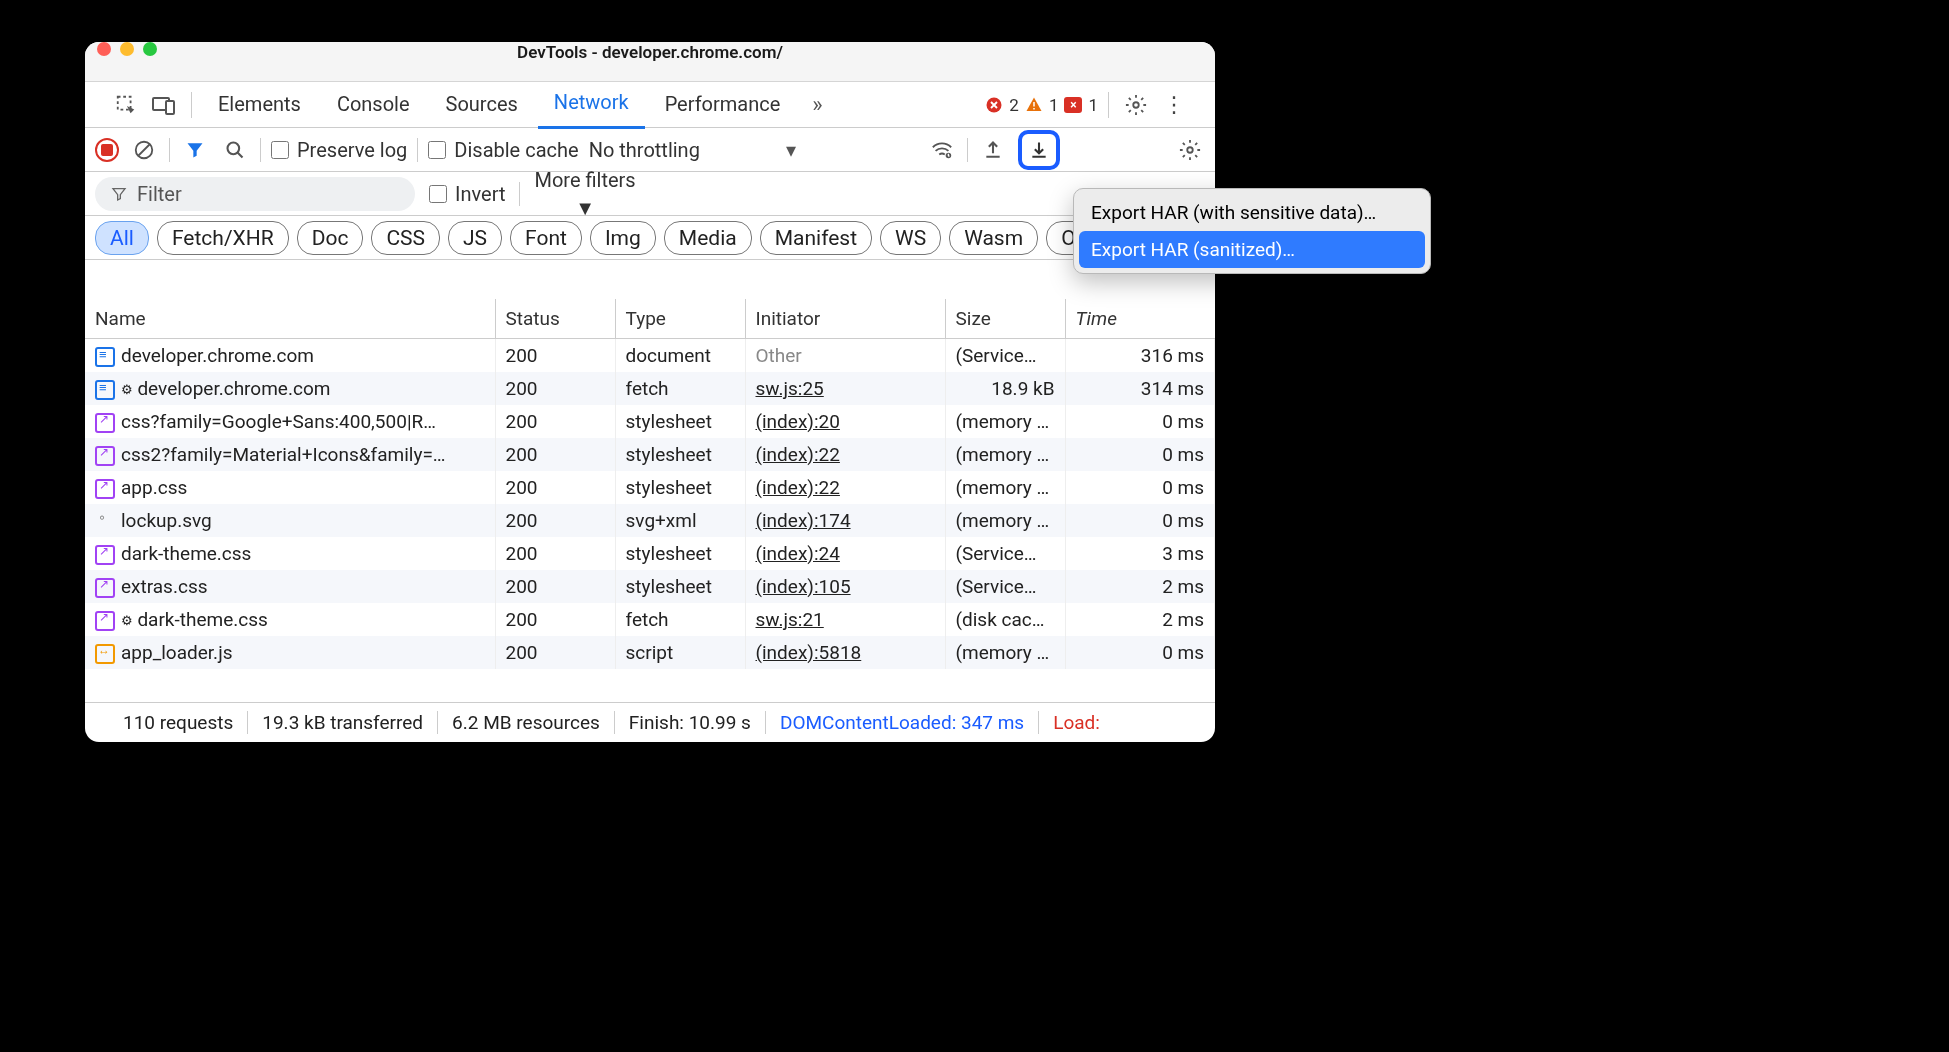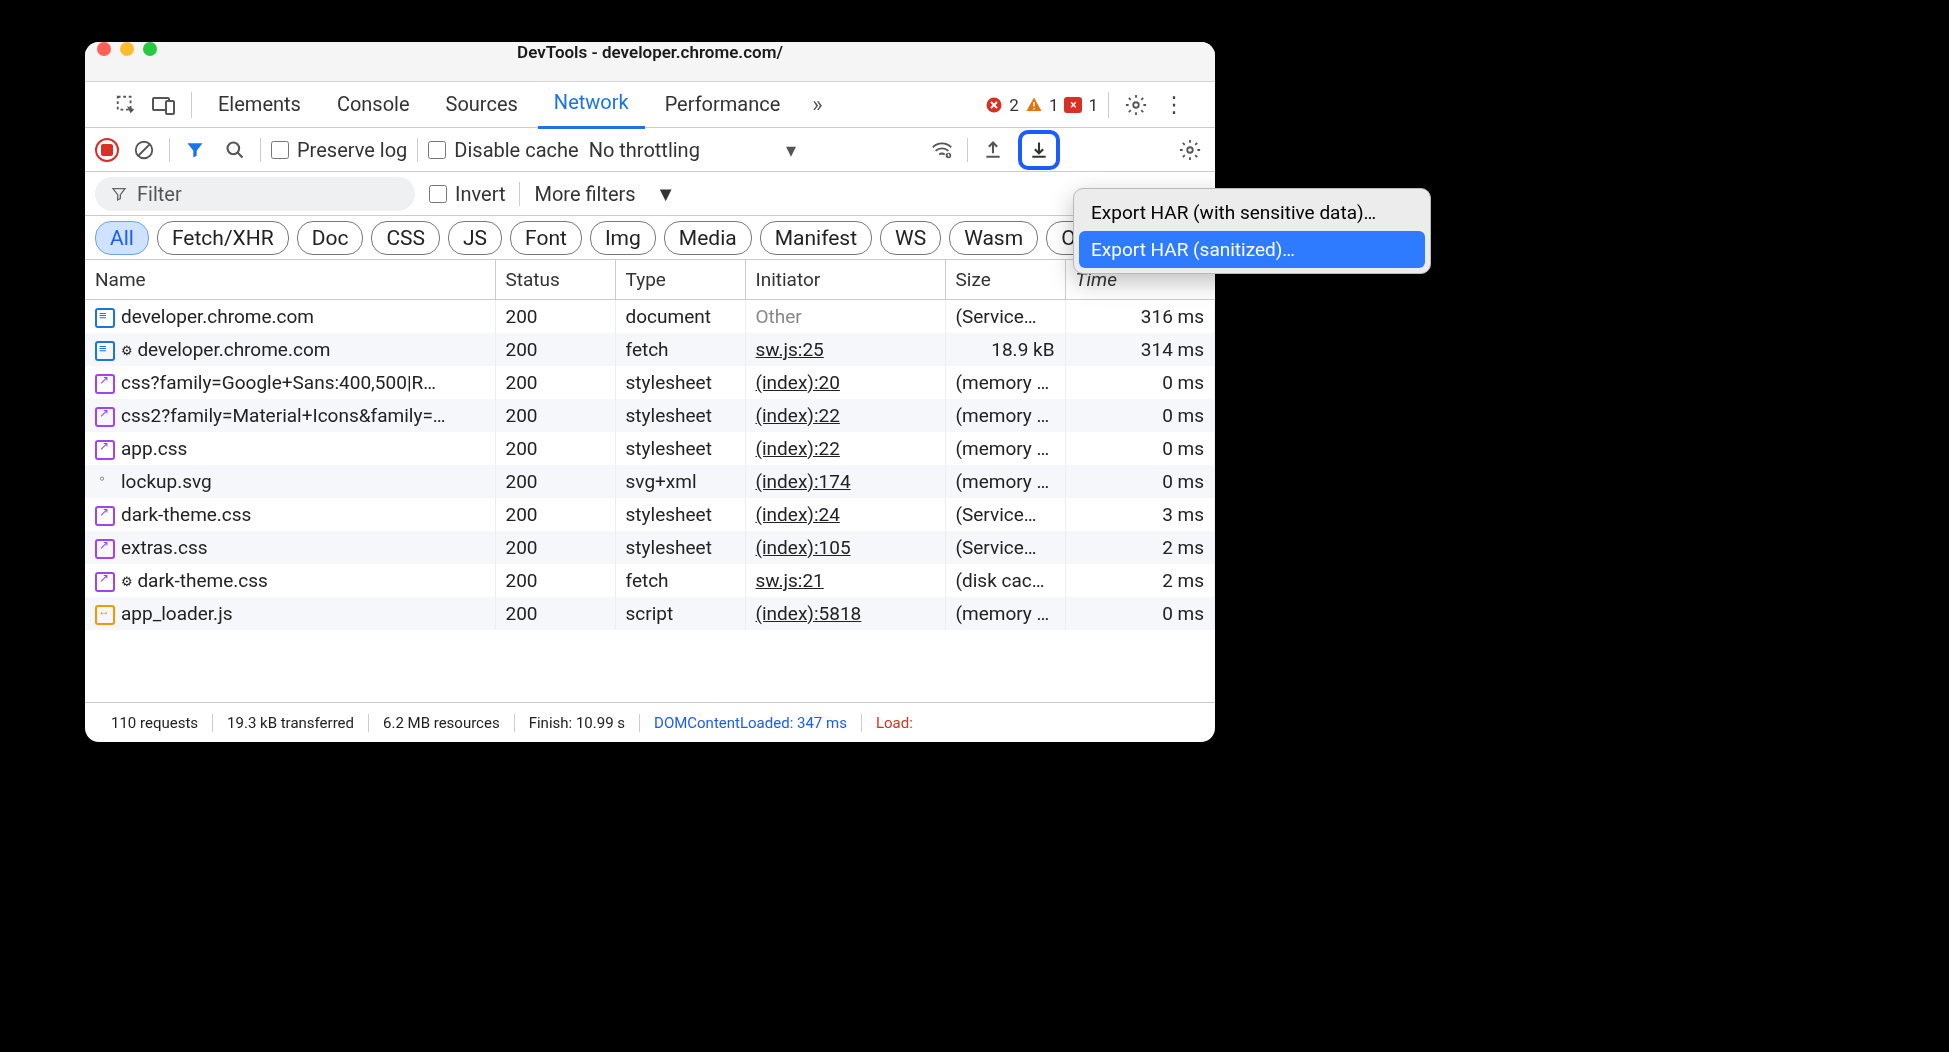--- a/index.html
+++ b/index.html
@@ -93,21 +93,21 @@
   height:44px;display:flex;align-items:center;padding:0 10px;gap:8px;
   border-bottom:1px solid #ccc;font-size:21px;
 }
 .chip{
   border:1.5px solid #777;border-radius:16px;padding:4px 14px;cursor:pointer;color:#222;
 }
 .chip.active{background:#cfe2ff;border-color:#6aa2ee;color:#1a5cff;}
 
 
 .nettable{flex:1;overflow:hidden;display:flex;flex-direction:column;}
-.nettable table{width:100%;border-collapse:collapse;font-size:19px;}
+.nettable table{width:100%;border-collapse:collapse;font-size:19px;margin-top:39px;}
 .nettable th{
   text-align:left;font-weight:400;color:#333;padding:8px 10px;
   border-bottom:1px solid #ccc;border-right:1px solid #ccc;background:#fff;
 }
 .nettable th:last-child{border-right:none;font-style:italic;}
 .nettable td{
   padding:5px 10px;border-right:1px solid #eee;color:#222;
   white-space:nowrap;overflow:hidden;text-overflow:ellipsis;
 }
 .nettable tr:nth-child(even) td{background:#f5f7fb;}
@@ -121,21 +121,21 @@
 .rowicon.css::after{content:"↗";position:absolute;left:2px;top:-3px;font-size:12px;color:#a142f4;}
 .rowicon.js{border:2px solid #f29900;border-radius:3px;position:relative;}
 .rowicon.js::after{content:"↔";position:absolute;left:1px;top:-3px;font-size:12px;color:#f29900;}
 .rowicon.img{color:#888;position:relative;}
 .rowicon.img::after{content:"⚬";position:absolute;left:2px;top:-1px;font-size:12px;}
 .gear{font-size:13px;vertical-align:middle;}
 
 
 .statusbar{
   height:40px;border-top:1px solid #ccc;
-  display:flex;align-items:center;padding:0 12px;font-size:15px;gap:0;color:#222;
+  display:flex;align-items:center;padding:0 24px;font-size:19px;gap:0;color:#222;
 }
 .statusbar .seg{padding:0 14px;border-right:1px solid #ccc;}
 .statusbar .seg:last-child{border:none;}
 .blue{color:#1a5cff;}
 .red{color:#d93025;}
 
 
 .popup{
   position:absolute;
   left:1073px; top:188px;
@@ -284,21 +284,21 @@
       <svg width="16" height="16" viewBox="0 0 24 24" fill="none" stroke="#666" stroke-width="2">
           <path d="M3 4h18l-7 9v6l-4 2v-8z"></path>
         </svg>
       <span>Filter</span>
     </div>
     <label class="chk">
       <input type="checkbox" style="">
         <span>Invert</span>
     </label>
     <div class="vdiv"></div>
-    <div style="display:flex;align-items:center;gap:20px;">
+    <div style="display:flex;align-items:center;gap:4px;flex-direction:column;">
       <span>More filters</span>
       <span>▼</span>
     </div>
   </div>
 
   <div class="chiprow" id="chips-host">
       <div class="chip active">All</div>
       <div class="chip">Fetch/XHR</div>
       <div class="chip">Doc</div>
       <div class="chip">CSS</div>

